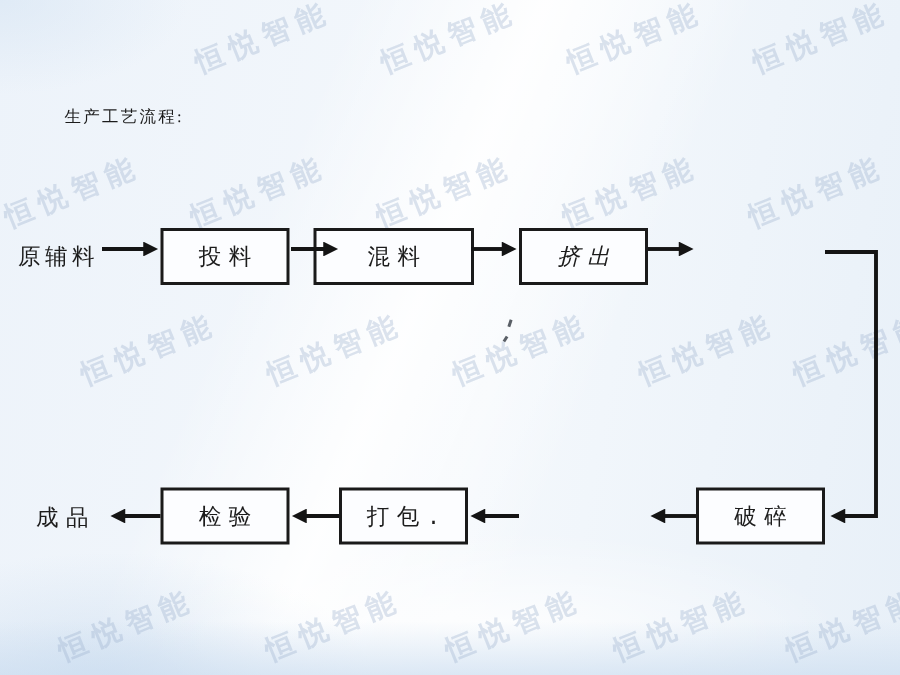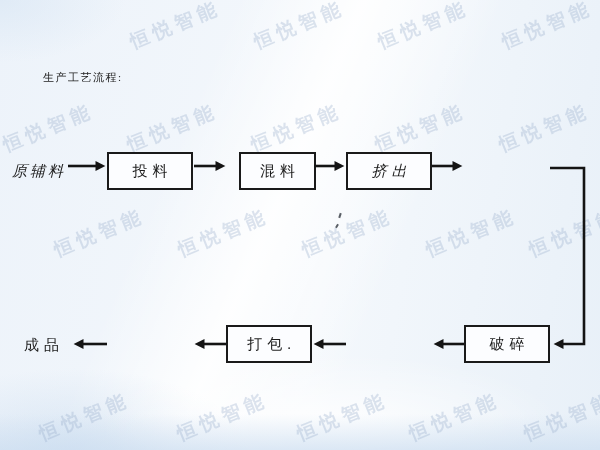--- a/index.html
+++ b/index.html
@@ -38,29 +38,29 @@
     width:86px;height:38px;
     box-sizing:border-box;
     border:2.5px solid #1a1a1a;
     background:#fcfdff;
     display:flex;align-items:center;justify-content:center;
     font-size:15px;letter-spacing:5px;padding-left:5px;
   }
   .row-top{top:152px;}
   .row-bottom{top:325px;}
   .bx1{left:107px;}
-  .bx2{left:239px;width:77px;}
+  .bx2{left:209px;width:107px;}
   .bx3{left:346px;font-style:italic;}
   .bx4{left:464px;}
   .bb1{left:464px;}
   .bb2{left:346px;}
-  .bb3{left:226px;}
+  .bb3{left:226px;font-family:Liberation Mono, monospace;}
   .bb4{left:107px;}
   .side-label{position:absolute;font-size:15px;letter-spacing:3px;white-space:nowrap;}
-  .lbl-start{left:12px;top:162px;font-style:italic;}
+  .lbl-start{left:12px;top:162px;}
   .lbl-end{left:24px;top:336px;letter-spacing:5px;}
   .connectors{position:absolute;left:0;top:0;}
   .connectors path{stroke:#141414;stroke-width:2.6;fill:none;}
   .connectors marker path{fill:#141414;stroke:none;}
   .speck{position:absolute;background:#5a5f66;}
   .speck-a{left:339px;top:213px;width:2px;height:5px;transform:rotate(18deg);}
   .speck-b{left:336px;top:224px;width:2px;height:4px;transform:rotate(32deg);}
 </style>
 </head>
 <body>
@@ -92,20 +92,21 @@
   <div class="page-title">生产工艺流程:</div>
 
   <div class="side-label lbl-start">原辅料</div>
 
   <div class="box row-top bx1">投料</div>
   <div class="box row-top bx2">混料</div>
   <div class="box row-top bx3">挤出</div>
 
   <div class="box row-bottom bb1">破碎</div>
   <div class="box row-bottom bb3">打包.</div>
+  <div class="box row-bottom bb4">检验</div>
 
   <div class="side-label lbl-end">成品</div>
 
   <div class="speck speck-a"></div>
   <div class="speck speck-b"></div>
 
   <svg class="connectors" width="600" height="450" viewBox="0 0 600 450">
     <defs>
       <marker id="ah" viewBox="0 0 10 10" refX="0.5" refY="5" markerWidth="4.4" markerHeight="3.8" orient="auto">
         <path d="M0 0 L10 5 L0 10 Z"></path>

